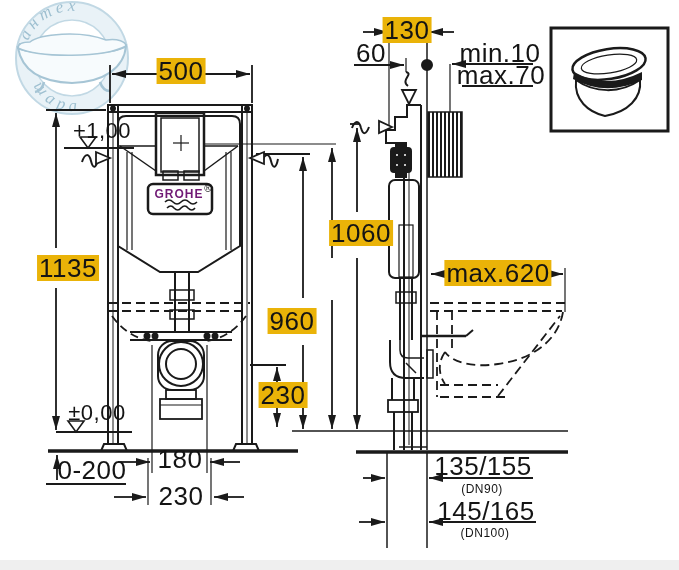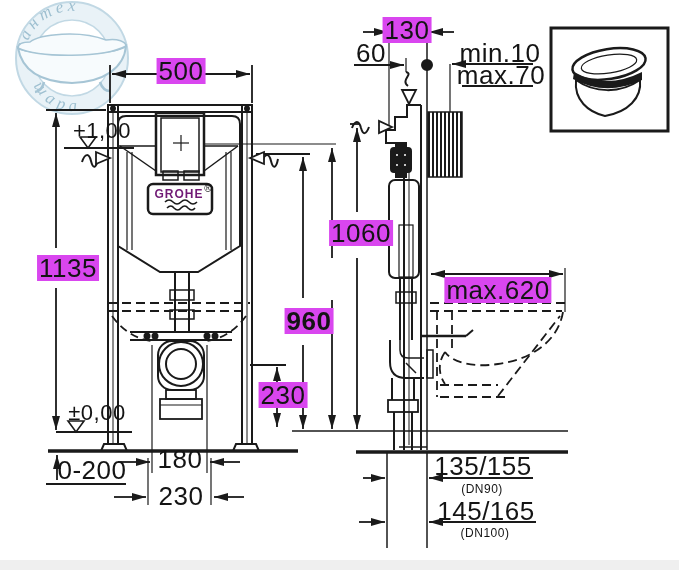--- a/index.html
+++ b/index.html
@@ -1,20 +1,20 @@
 <!DOCTYPE html>
 <html><head>
 <meta charset="utf-8">
 <style>
   html,body{margin:0;padding:0;background:#e8e8e8;}
   .canvas{position:relative;width:679px;height:570px;background:#ffffff;overflow:hidden;
           font-family:"Liberation Sans",sans-serif;}
   svg{position:absolute;left:0;top:0;}
   .dim{position:absolute;transform:translate(-50%,-50%);font:26px "Liberation Sans",sans-serif;
-       color:#141414;background:#d946ef;padding:0 2px;line-height:1;white-space:nowrap;letter-spacing:.5px;}
+       color:#141414;background:#eab308;padding:0 2px;line-height:1;white-space:nowrap;letter-spacing:.5px;}
   .dim.mid{font-size:22px;}
   .dim.small{font-size:12px;}
   .dim.nobg{background:transparent;padding:0;}
   .grohe{position:absolute;transform:translate(-50%,-50%);font:bold 12px "Liberation Sans",sans-serif;
          letter-spacing:1px;color:#701a75;background:transparent;}
   .regmark{position:absolute;transform:translate(-50%,-50%);font:10px "Liberation Sans",sans-serif;color:#111;}
   .scanband{position:absolute;left:0;bottom:0;width:100%;height:10px;background:#efefef;}
 </style>
 </head>
 <body>
@@ -281,27 +281,27 @@
 </svg>
 
 <span class="dim" style="left:181px;top:71px;">500</span>
 <span class="dim" style="left:68px;top:268px;text-align:center;">1135</span>
 <span class="dim mid nobg" style="left:102px;top:131px;">+1,00</span>
 <span class="dim mid nobg" style="left:97px;top:413px;">±0,00</span>
 <span class="dim nobg" style="left:92px;top:470px;">0-200</span>
 <span class="dim nobg" style="left:180px;top:459px;">180</span>
 <span class="dim nobg" style="left:181px;top:496px;">230</span>
 <span class="dim" style="left:283px;top:395px;">230</span>
-<span class="dim" style="left:309px;top:321px;font-weight:bold;">960</span>
+<span class="dim" style="left:292px;top:321px;">960</span>
 <span class="dim" style="left:361px;top:233px;">1060</span>
 <span class="dim" style="left:407px;top:30px;">130</span>
 <span class="dim nobg" style="left:371px;top:53px;">60</span>
 <span class="dim nobg" style="left:500px;top:53px;">min.10</span>
 <span class="dim nobg" style="left:501px;top:75px;">max.70</span>
-<span class="dim" style="left:498px;top:290px;">max.620</span>
+<span class="dim" style="left:498px;top:273px;">max.620</span>
 <span class="dim nobg" style="left:483px;top:466px;">135/155</span>
 <span class="dim small nobg" style="left:482px;top:489px;">(DN90)</span>
 <span class="dim nobg" style="left:486px;top:511px;">145/165</span>
 <span class="dim small nobg" style="left:485px;top:533px;">(DN100)</span>
 
 <span class="grohe" style="left:179px;top:194px;">GROHE</span>
 <span class="regmark" style="left:208px;top:188px;">®</span>
 
 <div class="scanband"></div>
 </div>

